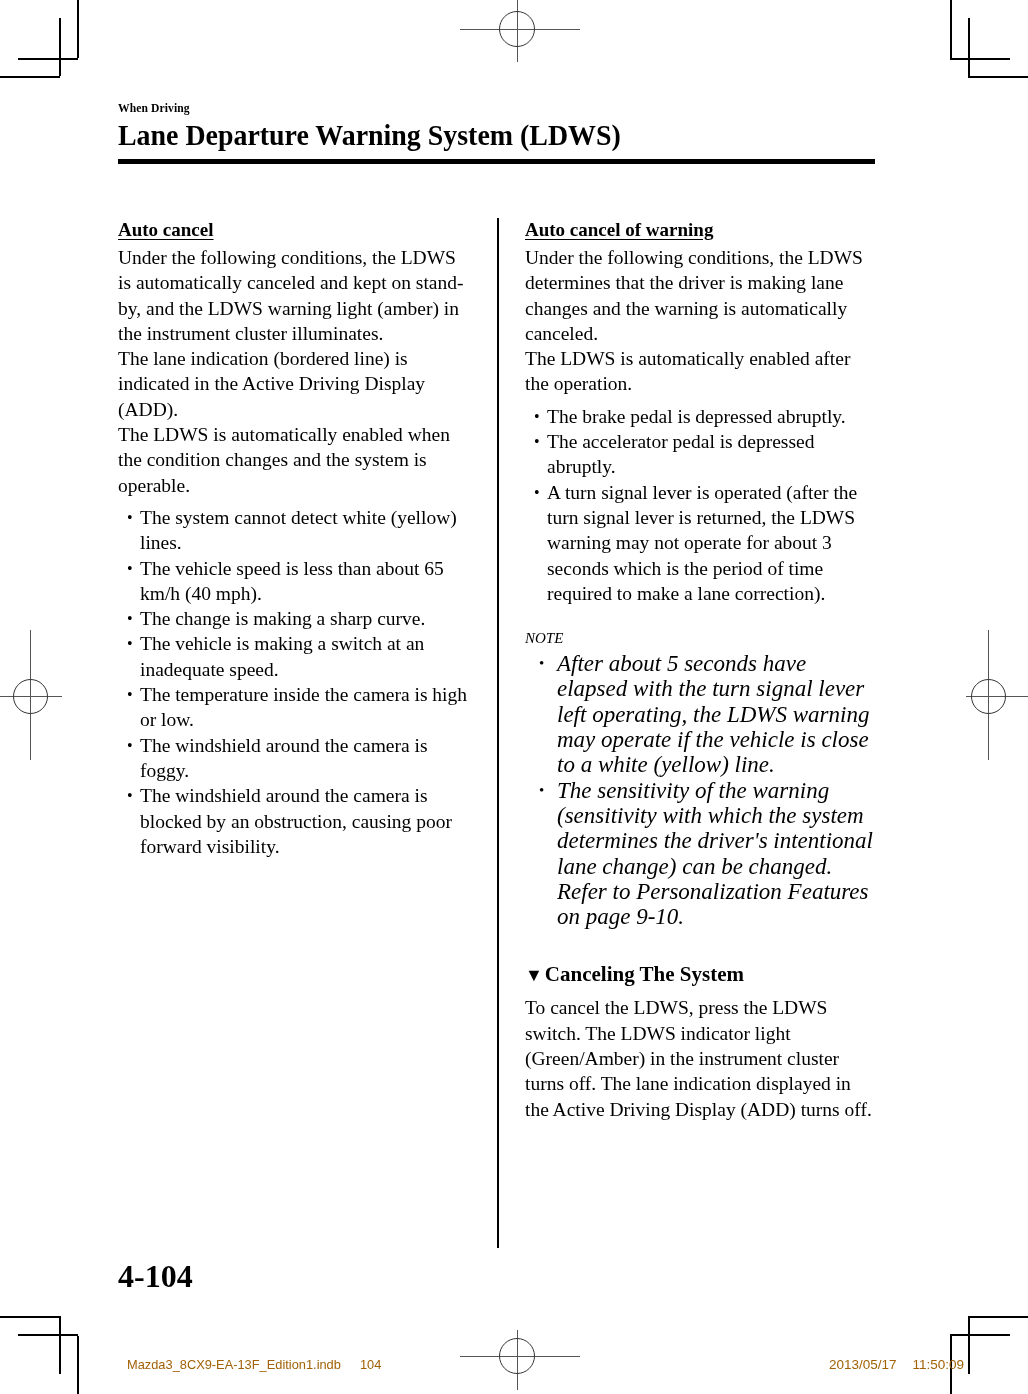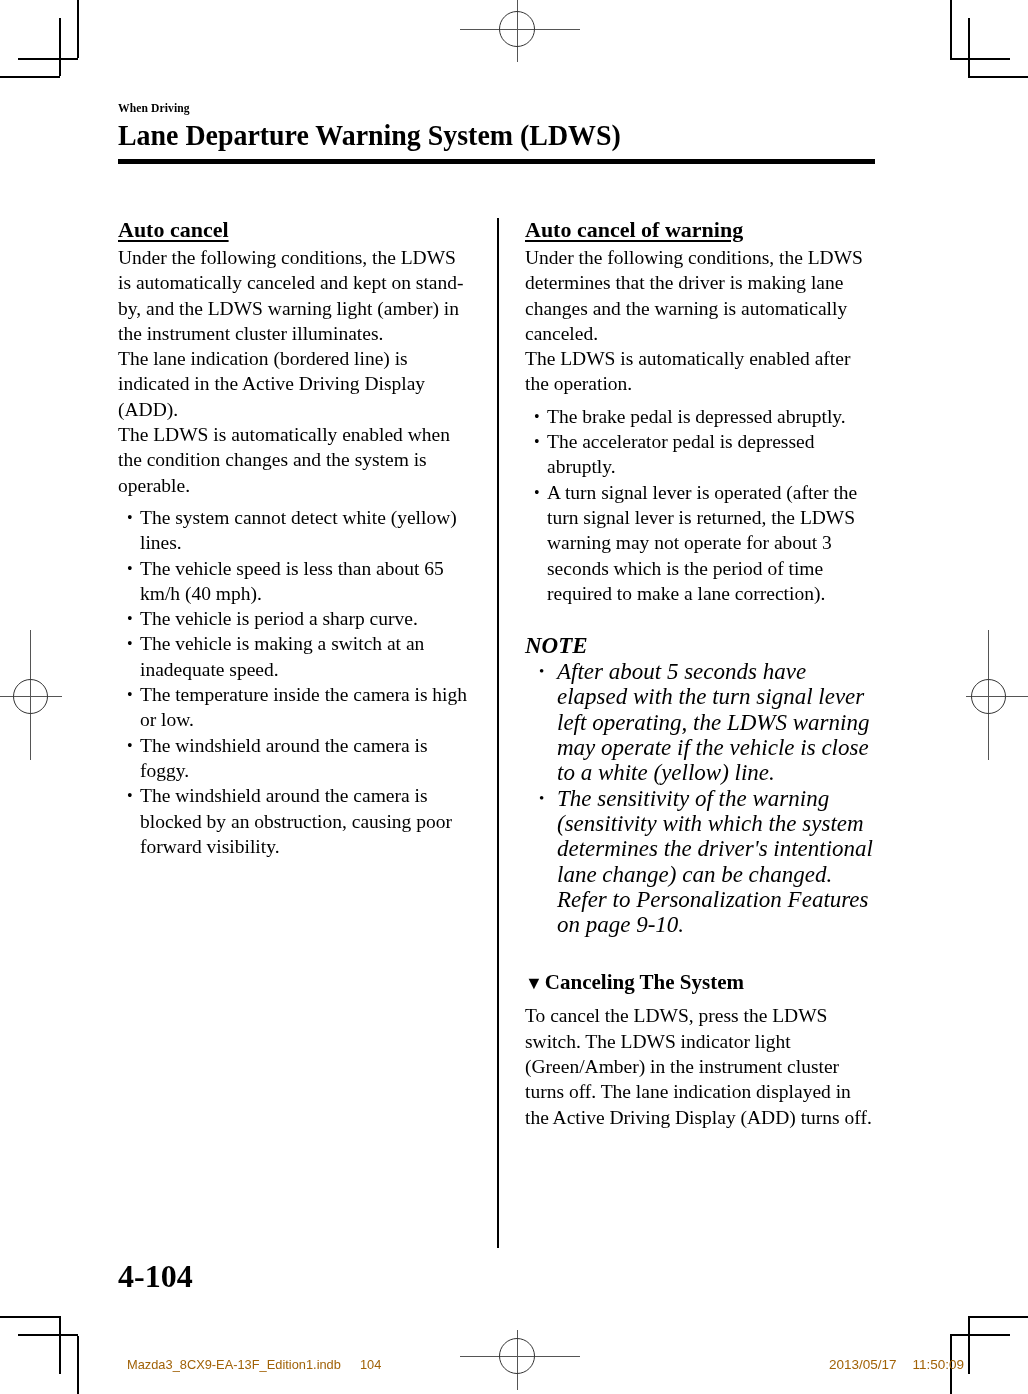--- a/index.html
+++ b/index.html
@@ -97,21 +97,21 @@
     position: absolute;
     left: 379px;
     top: 0px;
     width: 1.5px;
     height: 1030px;
     background: #000000;
   }
 
   
   .sub-head {
-    font-size: 22px;
+    font-size: 19px;
     font-weight: bold;
     line-height: 23px;
     text-decoration: underline;
     text-underline-offset: 3px;
     margin-bottom: 4px;
     display: inline-block;
   }
   .para {
     font-size: 19.5px;
     line-height: 25.3px;
@@ -132,25 +132,25 @@
   ul.bullets > li::before {
     content: "\2022";
     position: absolute;
     left: 0;
     top: 0;
     font-size: 16px;
   }
 
   
   .note-label {
-    font-size: 23px;
+    font-size: 15px;
     font-style: italic;
-    font-weight: bold;
+    font-weight: normal;
     line-height: 24px;
-    margin-top: 28px;
+    margin-top: 20px;
   }
   ul.note-bullets {
     list-style: none;
     margin: 1px 0 0 0;
     padding: 0 0 0 14px;
   }
   ul.note-bullets > li {
     font-size: 23px;
     font-style: italic;
     line-height: 25.3px;
@@ -280,21 +280,21 @@
     <div class="col-divider"></div>
 
     <div class="col col-left">
       <div><span class="sub-head">Auto cancel</span></div>
       <p class="para" style="white-space:pre-line;">Under the following conditions, the LDWS is automatically canceled and kept on stand-by, and the LDWS warning light (amber) in the instrument cluster illuminates.
 The lane indication (bordered line) is indicated in the Active Driving Display (ADD).
 The LDWS is automatically enabled when the condition changes and the system is operable.</p>
       <ul class="bullets">
         <li>The system cannot detect white (yellow) lines.</li>
         <li>The vehicle speed is less than about 65 km/h (40 mph).</li>
-        <li>The vehicle is period a sharp curve.</li>
+        <li>The change is making a sharp curve.</li>
         <li>The vehicle is making a switch at an inadequate speed.</li>
         <li>The temperature inside the camera is high or low.</li>
         <li>The windshield around the camera is foggy.</li>
         <li>The windshield around the camera is blocked by an obstruction, causing poor forward visibility.</li>
       </ul>
     </div>
 
     <div class="col col-right">
       <div><span class="sub-head">Auto cancel of warning</span></div>
       <p class="para" style="white-space:pre-line;">Under the following conditions, the LDWS determines that the driver is making lane changes and the warning is automatically canceled.

